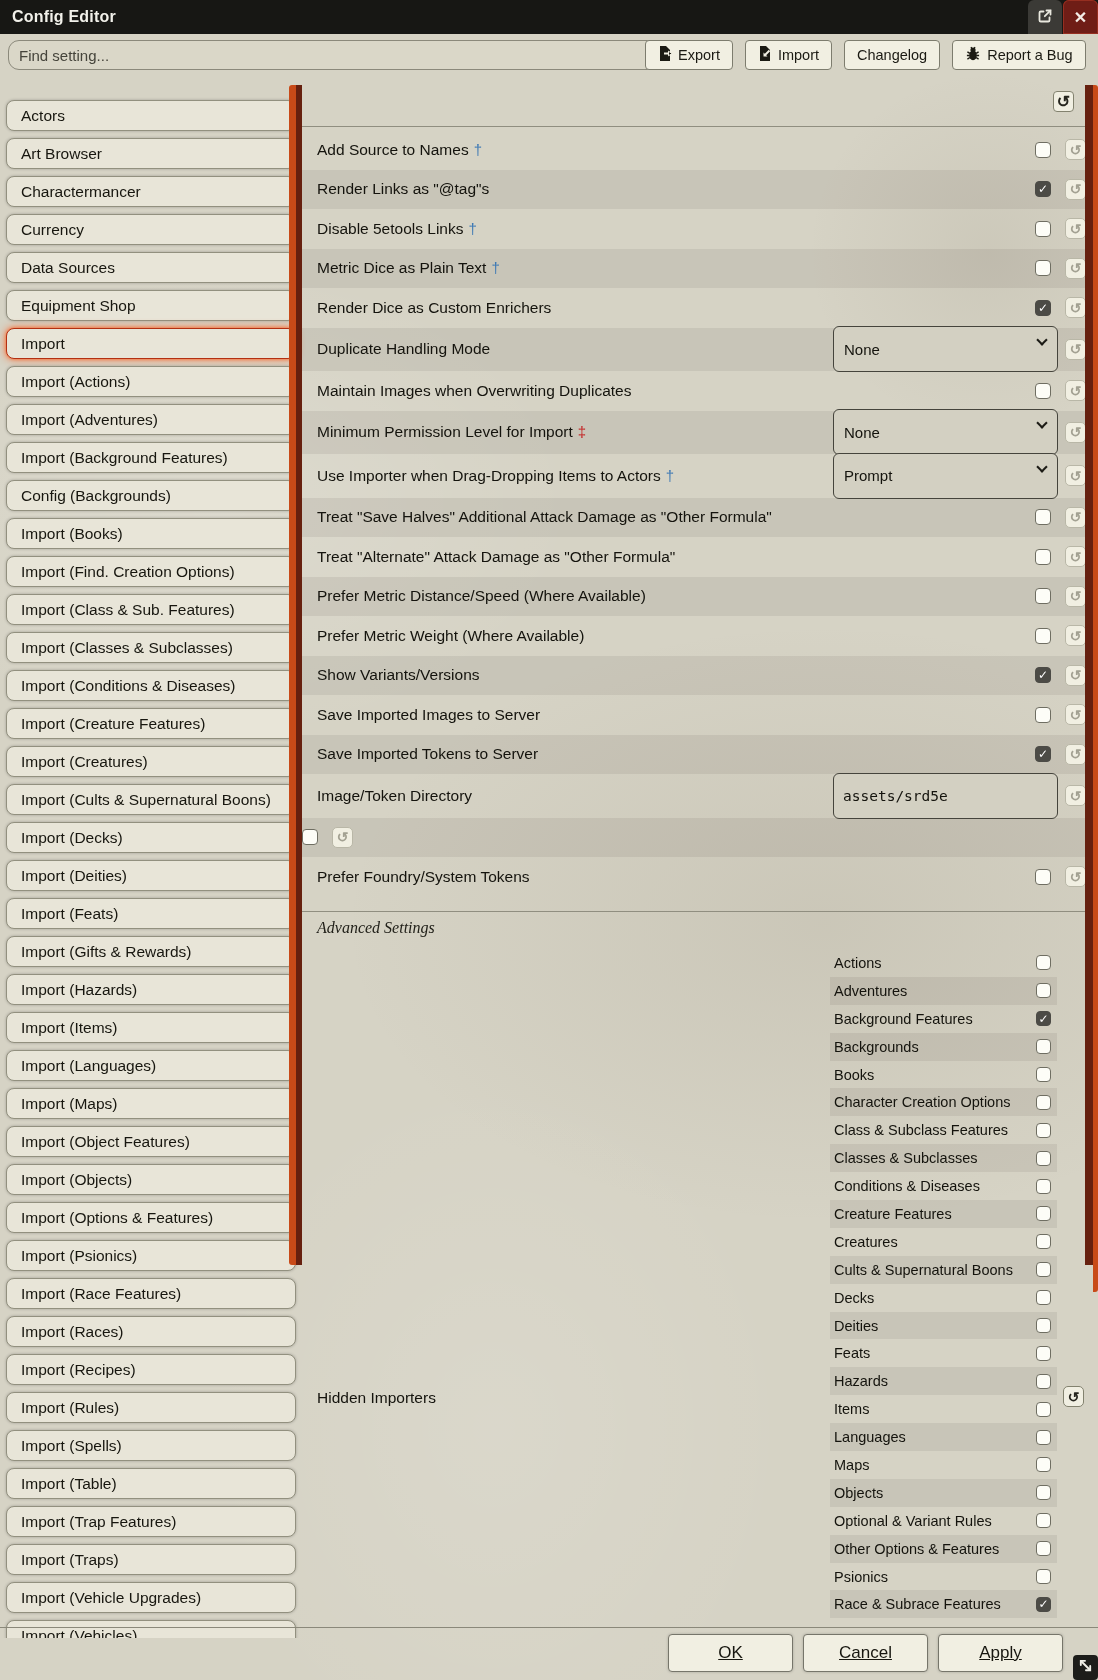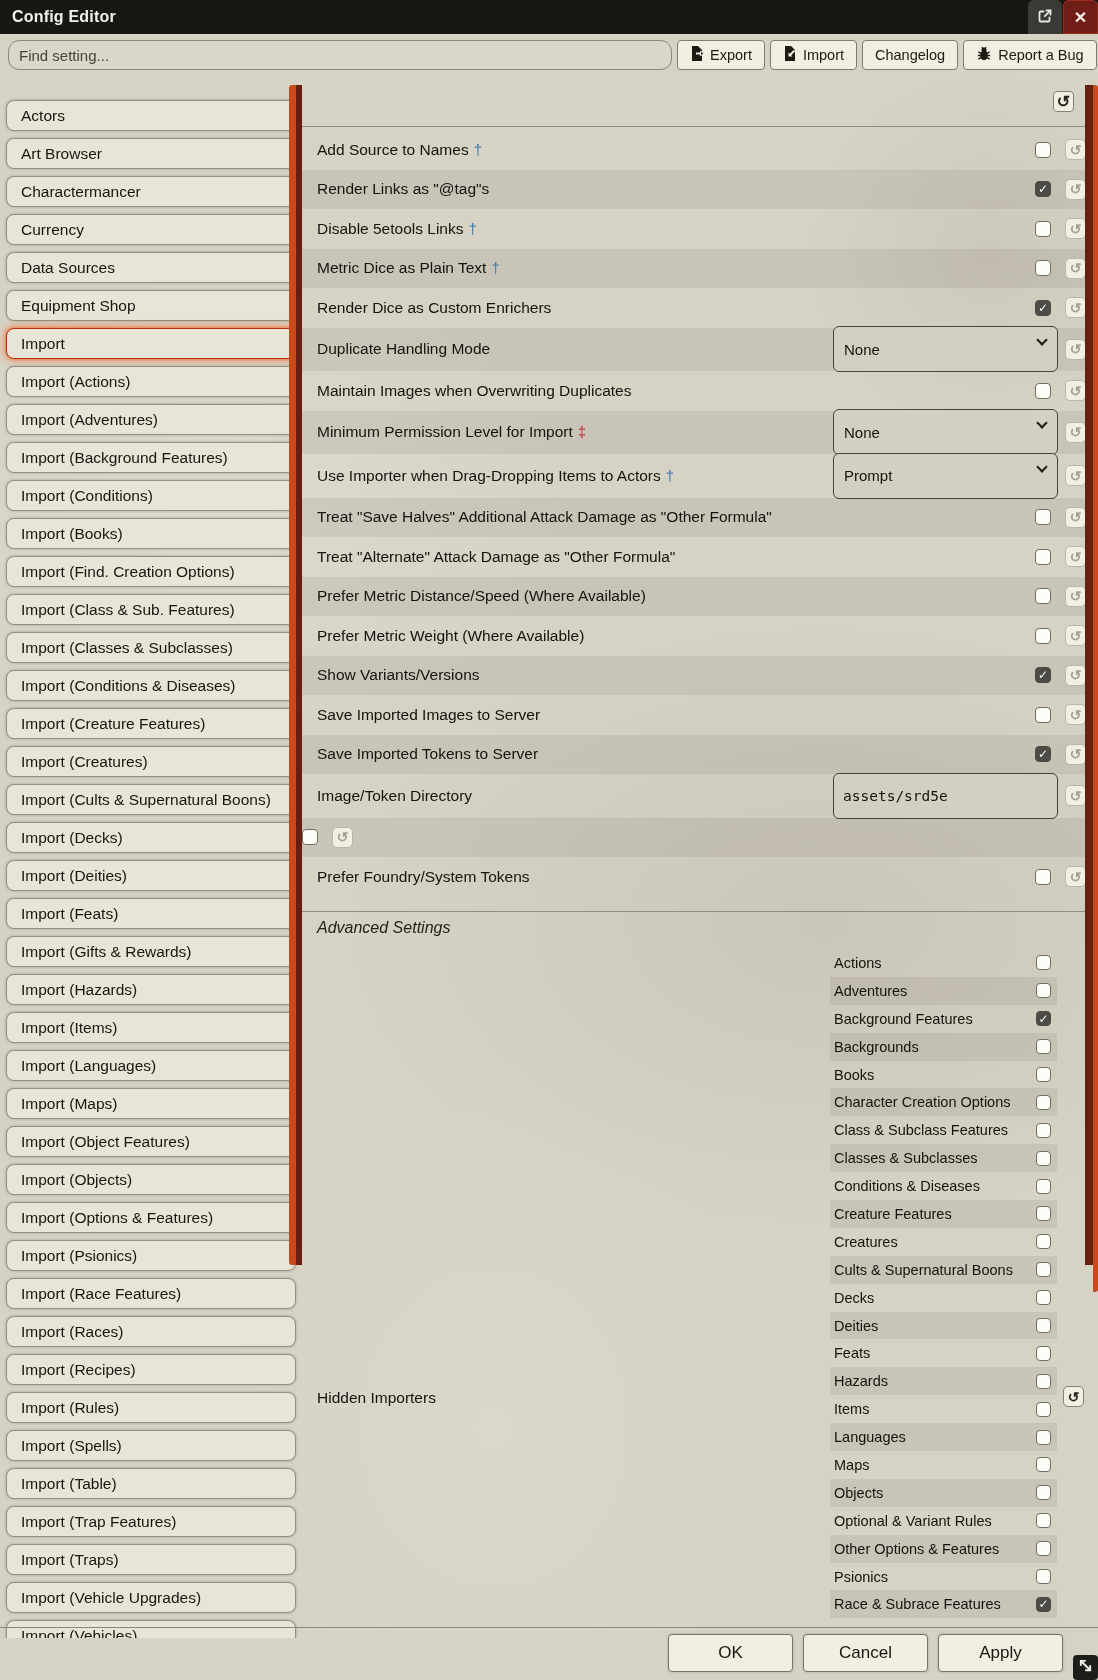--- a/index.html
+++ b/index.html
@@ -17,21 +17,21 @@
   
   .titlebar { position:absolute; left:0; top:0; width:1098px; height:34px; background:#171714; }
   .titlebar .title { position:absolute; left:12px; top:0; line-height:34px; color:#f2f1ea; font-size:16px; font-weight:600; letter-spacing:.2px; }
   .winbtn { position:absolute; top:0; height:34px; border:none; cursor:pointer; display:flex; align-items:center; justify-content:center; border-radius:6px 6px 0 0; }
   .winbtn.popout { left:1028px; width:34px; background:#3b3a36; }
   .winbtn.close  { left:1063px; width:35px; background:#6f1d16; box-shadow:inset 0 0 0 1px #962e20; color:#f3ece6; font-size:16px; font-weight:bold; }
 
   
   .search-input { position:absolute; left:8px; top:40px; width:664px; height:30px; background:#dad7c8; border:1px solid #8b897b; border-radius:11px; padding:0 10px; font-size:15px; color:#2c2b24; font-family:inherit; }
   .search-input::placeholder { color:#45443b; opacity:1; }
-  .toolbar { position:absolute; left:677px; top:40px; height:30px; display:flex; gap:5px; }
+  .toolbar { position:absolute; left:645px; top:40px; height:30px; display:flex; gap:12px; }
   .tb-btn { height:30px; display:flex; align-items:center; gap:6px; padding:0 12px; background:#f1efe2; border:1px solid #7d7c6e; border-radius:4px; font-size:14.5px; color:#1b1a13; cursor:pointer; font-family:inherit; white-space:nowrap; }
   .tb-btn svg { flex:0 0 auto; }
 
   
   .sidebar { position:absolute; left:0; top:91px; width:324px; height:1547px; overflow:hidden; padding-top:9px; }
   .sb-item { display:block; width:290px; height:31px; margin:0 6px 7px 6px; background:#e8e5d8; border:1px solid #92907f; border-radius:8px; box-shadow:0 0 3px rgba(0,0,0,.25); font-size:15.5px; color:#17160f; text-align:left; padding:0 0 0 14px; cursor:pointer; font-family:inherit; line-height:28px; overflow:hidden; white-space:nowrap; }
   .sb-item.selected { border-color:#b33012; box-shadow:0 0 9px rgba(255,86,20,.85), 0 0 3px rgba(255,86,20,.6); }
 
   
   .vstrip { position:absolute; top:85px; }
@@ -68,32 +68,32 @@
   .srow.ctl-select .sel { display:flex; }
   .srow.ctl-text .txt { display:flex; }
   .sel-val { padding-left:10px; font-size:15px; color:#14130d; }
   .chev { position:absolute; right:11px; top:9px; width:8px; height:8px; border-right:2.2px solid #1c1b15; border-bottom:2.2px solid #1c1b15; transform:rotate(45deg); }
   .txt-val { padding-left:9px; font-family:"DejaVu Sans Mono","Liberation Mono",monospace; font-size:14.5px; color:#14130d; }
 
   .rst { width:21px; height:21px; background:#f1efe2; border:1px solid #b9b7a7; border-radius:5px; display:flex; align-items:center; justify-content:center; cursor:pointer; flex:0 0 auto; color:#a3a192; font-size:14px; font-weight:bold; line-height:1; }
   .rst.dark { border-color:#83826f; color:#26251e; }
   .top-reset.rst { font-size:16px; border-radius:4px; }
 
-  .adv-header { position:absolute; left:317px; top:919px; font-style:italic; font-size:16px; color:#22211a; }
+  .adv-header { position:absolute; left:317px; top:919px; font-style:italic; font-size:16px; color:#22211a;font-family:Liberation Serif, serif; }
 
   #hidden-list { position:absolute; left:830px; top:949px; width:227px; }
   .hrow { display:flex; align-items:center; height:27.9px; }
   .hrow.striped { background:rgba(25,20,8,.07); }
   .hlabel { flex:1; padding-left:4px; font-size:14.5px; color:#14130d; white-space:nowrap; }
   .hrow .cb { width:15px; height:15px; margin-right:6px; }
   .hidden-label { position:absolute; left:317px; top:1389px; font-size:15.5px; color:#14130d; }
   .hidden-reset { position:absolute; left:1063px; top:1386px; }
 
   
-  .footer-btn { position:absolute; top:1634px; width:125px; height:38px; background:#f1efe2; border:1px solid #76756a; border-radius:4px; font-size:17px; color:#17160f; cursor:pointer; font-family:inherit; box-shadow:0 0 3px rgba(0,0,0,.2); }
+  .footer-btn { position:absolute; top:1634px; width:125px; height:38px; background:#f1efe2; border:1px solid #76756a; border-radius:4px; font-size:17px; color:#17160f; cursor:pointer; font-family:inherit; box-shadow:0 0 3px rgba(0,0,0,.2);text-decoration:underline; }
   .btn-ok { left:668px; } .btn-cancel { left:803px; } .btn-apply { left:938px; }
   .resize-handle { position:absolute; left:1073px; top:1655px; width:25px; height:25px; background:#1d1d1a; border-radius:4px; display:flex; align-items:center; justify-content:center; cursor:nwse-resize; }
 </style>
 </head>
 <body>
 
 <div class="app">
 
   <div class="titlebar">
     <span class="title">Config Editor</span>
@@ -154,21 +154,21 @@
   <button class="sb-item"><span>Actors</span></button>
       <button class="sb-item striped"><span>Art Browser</span></button>
       <button class="sb-item"><span>Charactermancer</span></button>
       <button class="sb-item striped"><span>Currency</span></button>
       <button class="sb-item"><span>Data Sources</span></button>
       <button class="sb-item striped"><span>Equipment Shop</span></button>
       <button class="sb-item selected"><span>Import</span></button>
       <button class="sb-item striped"><span>Import (Actions)</span></button>
       <button class="sb-item"><span>Import (Adventures)</span></button>
       <button class="sb-item striped"><span>Import (Background Features)</span></button>
-      <button class="sb-item"><span>Import (Conditions)</span></button>
+      <button class="sb-item"><span>Config (Backgrounds)</span></button>
       <button class="sb-item striped"><span>Import (Books)</span></button>
       <button class="sb-item"><span>Import (Find. Creation Options)</span></button>
       <button class="sb-item striped"><span>Import (Class &amp; Sub. Features)</span></button>
       <button class="sb-item"><span>Import (Classes &amp; Subclasses)</span></button>
       <button class="sb-item striped"><span>Import (Conditions &amp; Diseases)</span></button>
       <button class="sb-item"><span>Import (Creature Features)</span></button>
       <button class="sb-item striped"><span>Import (Creatures)</span></button>
       <button class="sb-item"><span>Import (Cults &amp; Supernatural Boons)</span></button>
       <button class="sb-item striped"><span>Import (Decks)</span></button>
       <button class="sb-item"><span>Import (Deities)</span></button>

